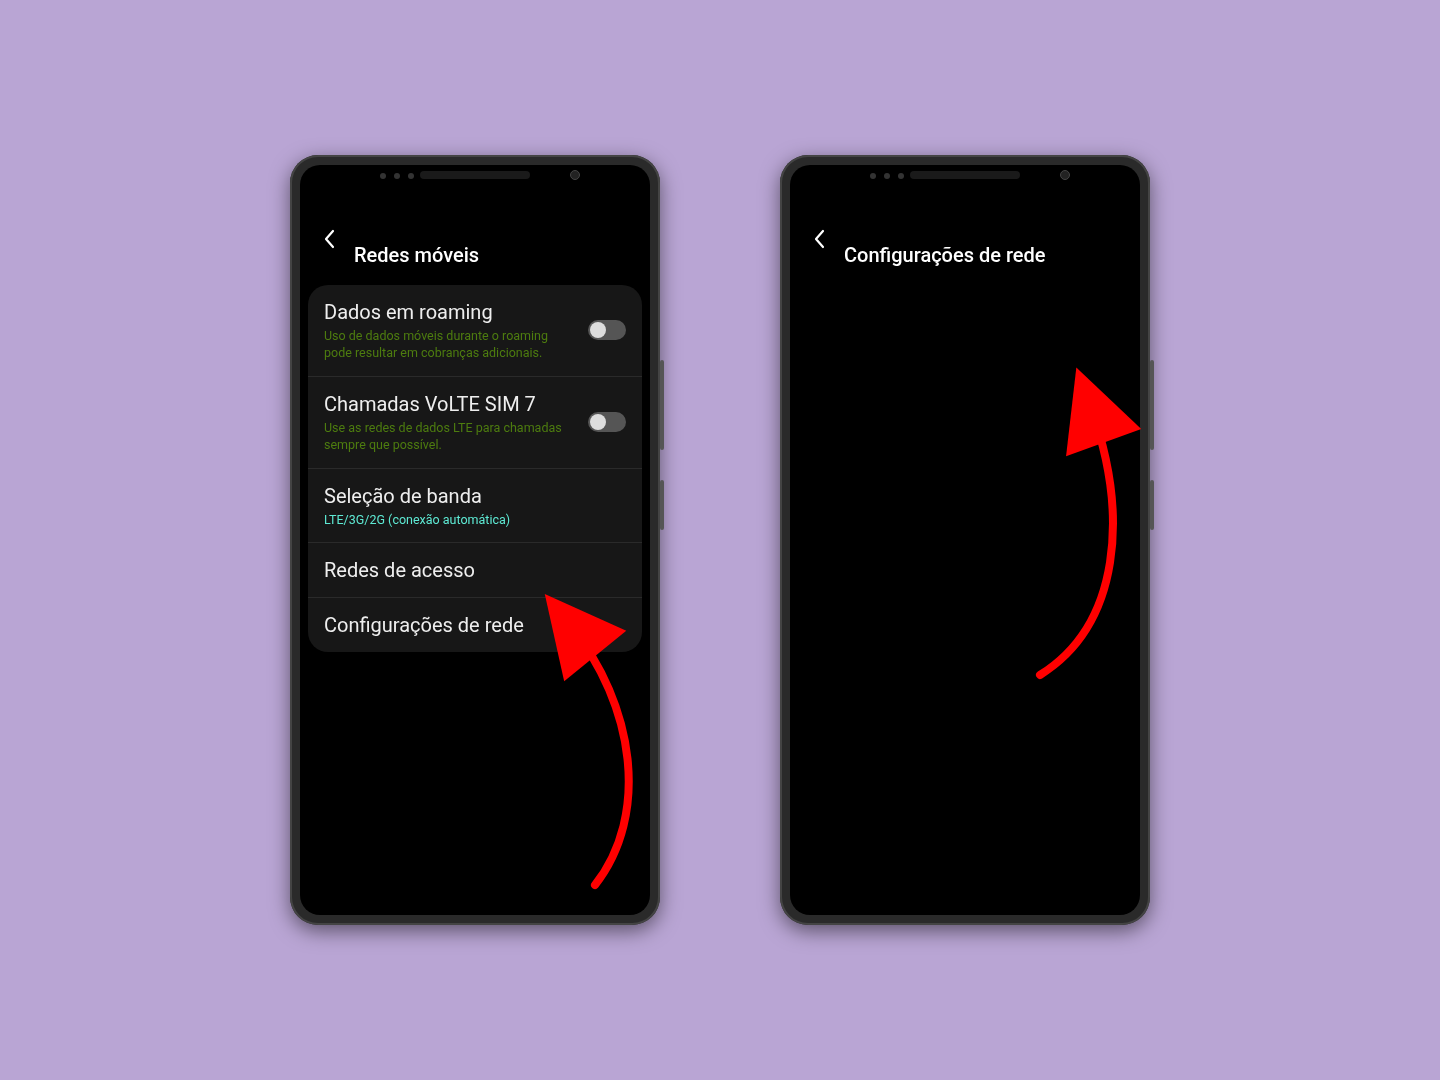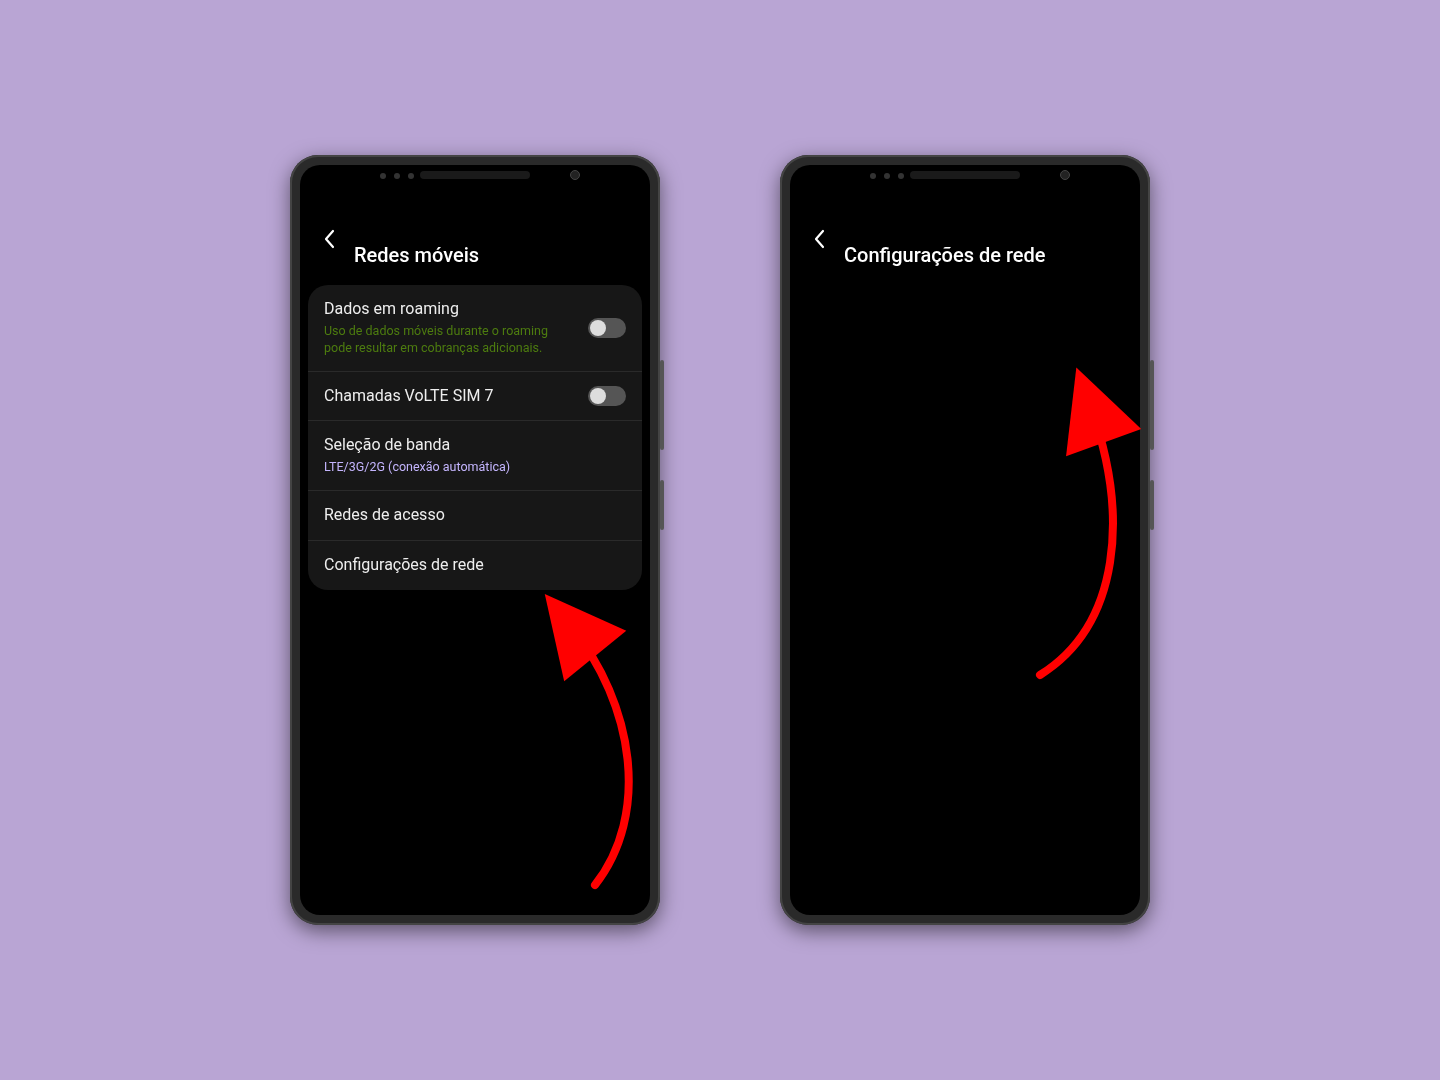--- a/index.html
+++ b/index.html
@@ -119,31 +119,31 @@
     display:flex;
     align-items:center;
     justify-content:space-between;
     gap:12px;
   }
   .row:last-child { border-bottom:none; }
 
   .row-text { flex:1; }
   .row-title {
     color:#eee;
-    font-size:16px;
+    font-size:20px;
     font-weight:400;
     line-height:1.3;
   }
   .row-sub {
     color:#4d7c0f;
     font-size:12.5px;
     line-height:1.35;
     margin-top:3px;
   }
-  .row-sub.link { color:#c4b5fd; }
+  .row-sub.link { color:#5eead4; }
 
   .toggle {
     width:38px;
     height:20px;
     background:#555;
     border-radius:10px;
     position:relative;
     flex-shrink:0;
     cursor:pointer;
   }
@@ -201,20 +201,21 @@
         <div class="row-text">
           <div class="row-title">Dados em roaming</div>
           <div class="row-sub">Uso de dados móveis durante o roaming pode resultar em cobranças adicionais.</div>
         </div>
         <div class="toggle"></div>
       </div>
 
       <div class="row">
         <div class="row-text">
           <div class="row-title">Chamadas VoLTE SIM 7</div>
+          <div class="row-sub">Use as redes de dados LTE para chamadas sempre que possível.</div>
         </div>
         <div class="toggle"></div>
       </div>
 
       <div class="row">
         <div class="row-text">
           <div class="row-title">Seleção de banda</div>
           <div class="row-sub link">LTE/3G/2G (conexão automática)</div>
         </div>
       </div>

